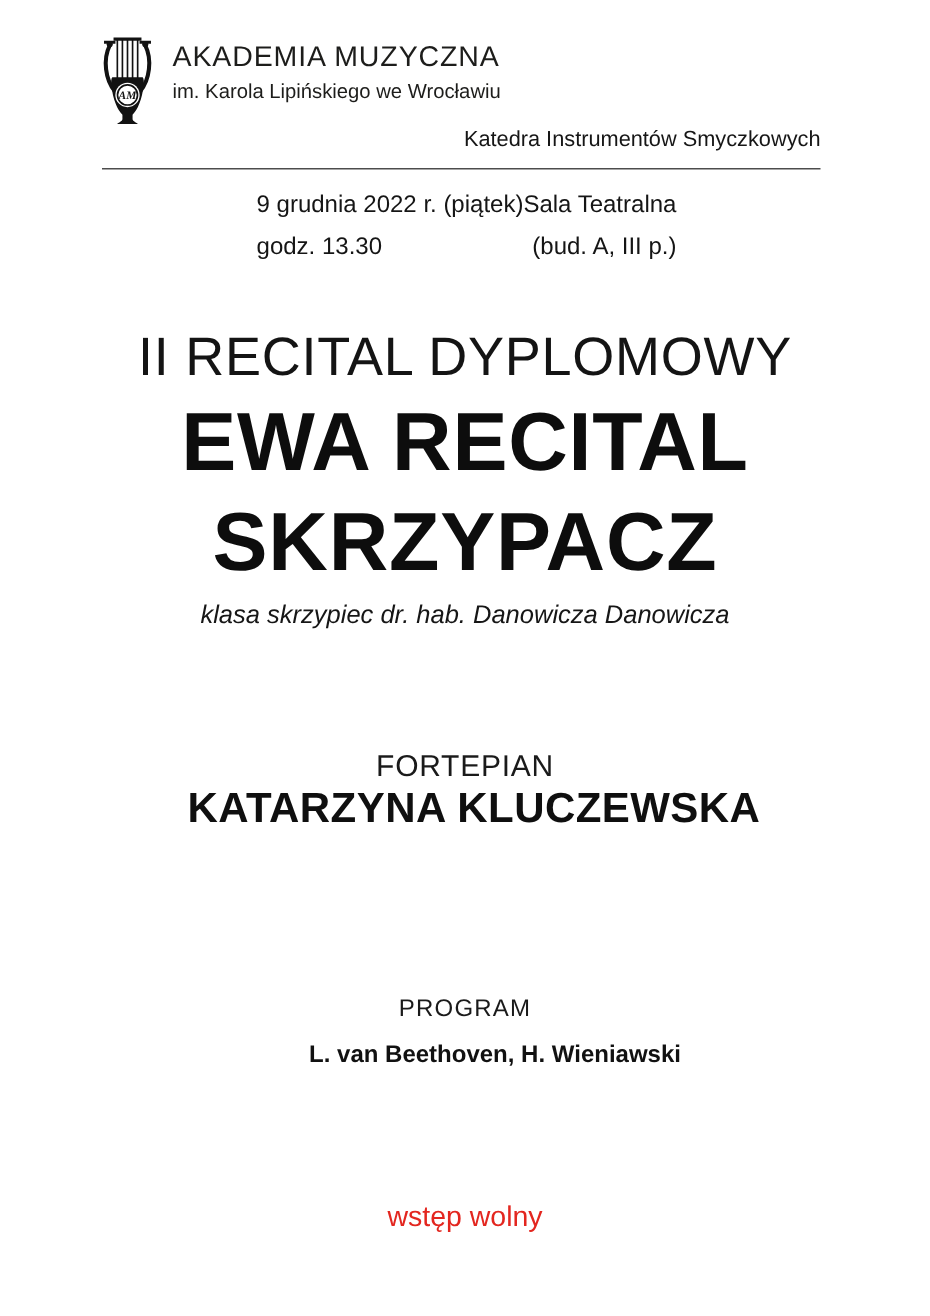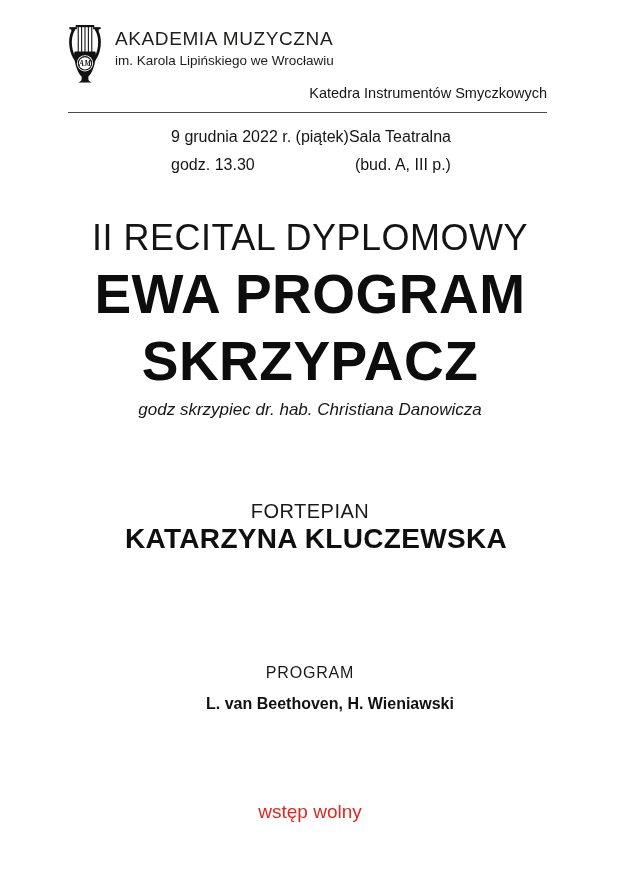--- a/index.html
+++ b/index.html
@@ -208,25 +208,25 @@
     </div>
     <div class="event-right">
       <div>Sala Teatralna</div>
       <div>(bud. A, III p.)</div>
     </div>
   </div>
 
   <div class="recital-title">II RECITAL DYPLOMOWY</div>
 
   <div class="performer-name">
-    <div>EWA PROGRAM</div>
+    <div>EWA RECITAL</div>
     <div>SKRZYPACZ</div>
   </div>
 
-  <div class="class-info">godz skrzypiec dr. hab. Christiana Danowicza</div>
+  <div class="class-info">klasa skrzypiec dr. hab. Danowicza Danowicza</div>
 
   <div class="accompanist-role">FORTEPIAN</div>
   <div class="accompanist-name">KATARZYNA KLUCZEWSKA</div>
 
   <div class="program-heading">PROGRAM</div>
   <div class="program-composers">L. van Beethoven, H. Wieniawski</div>
 
   <div class="admission">wstęp wolny</div>
 
 </div>

